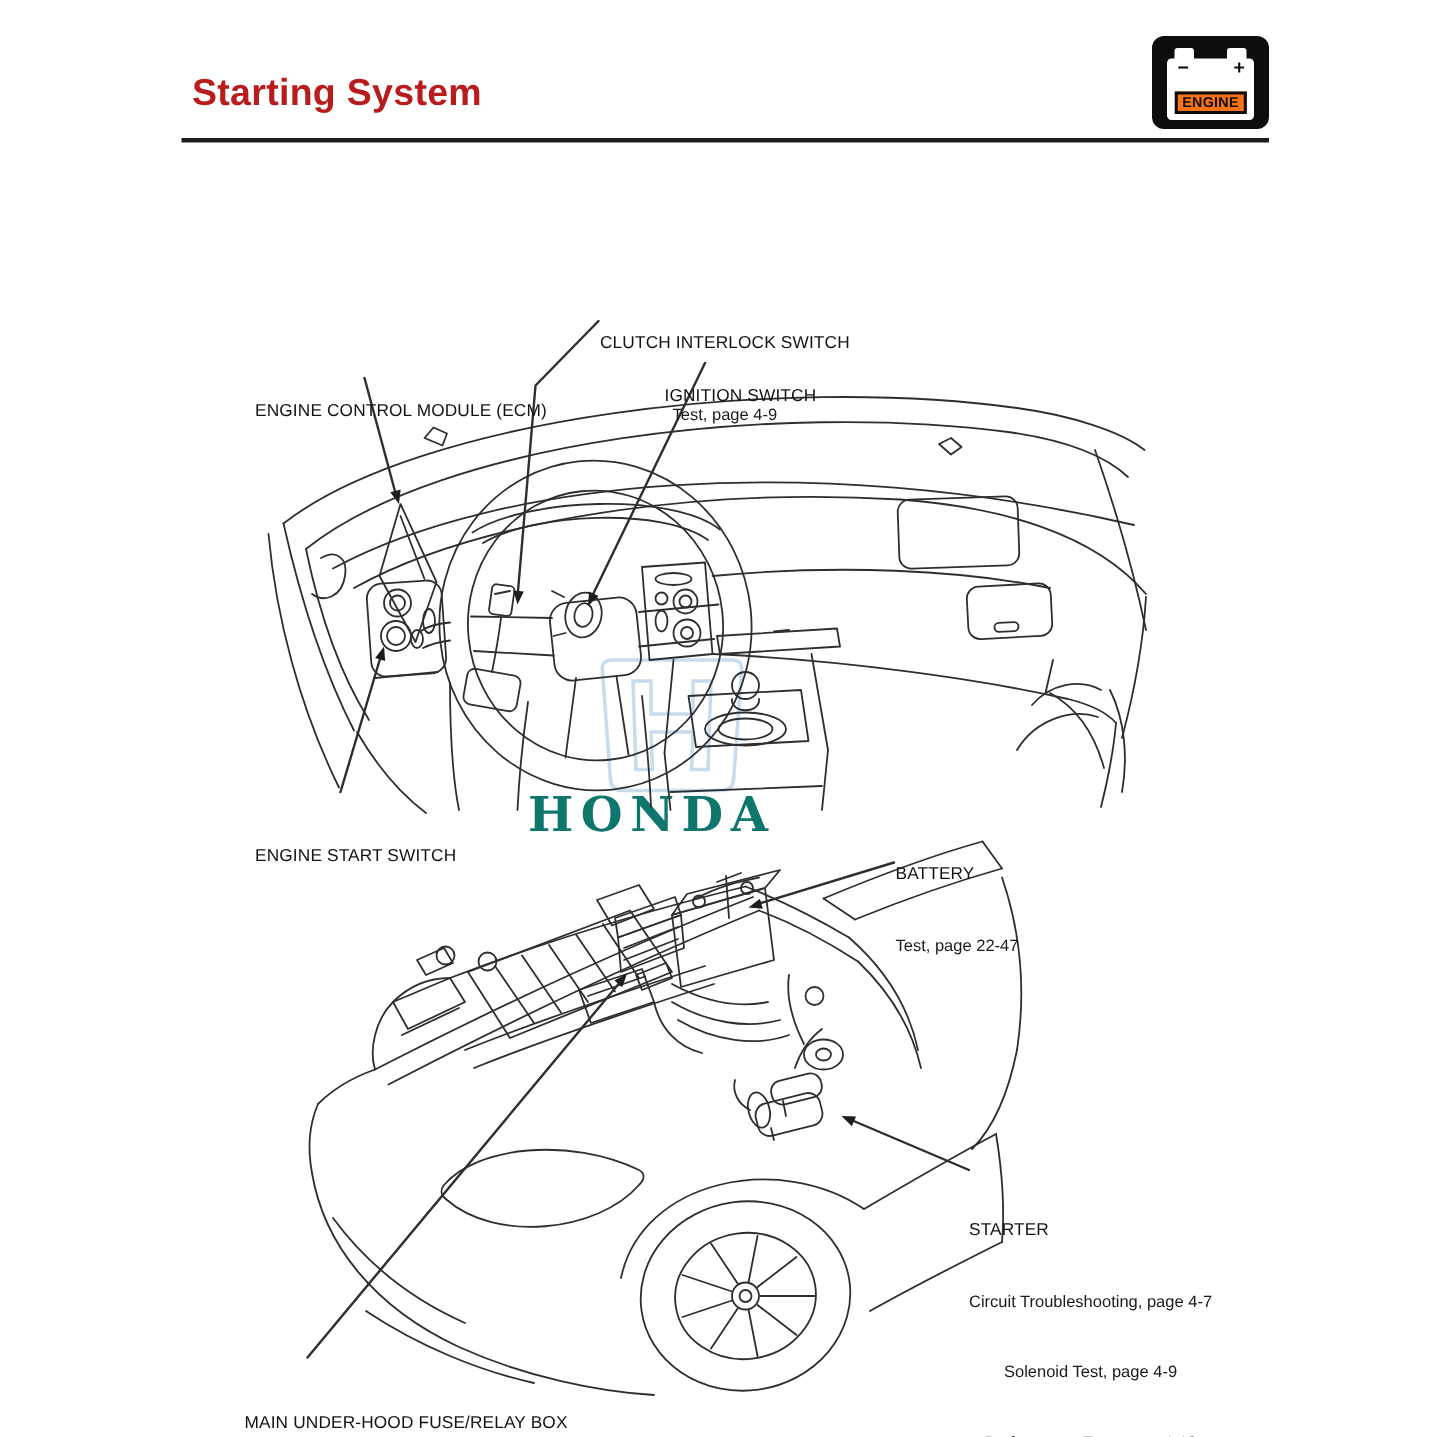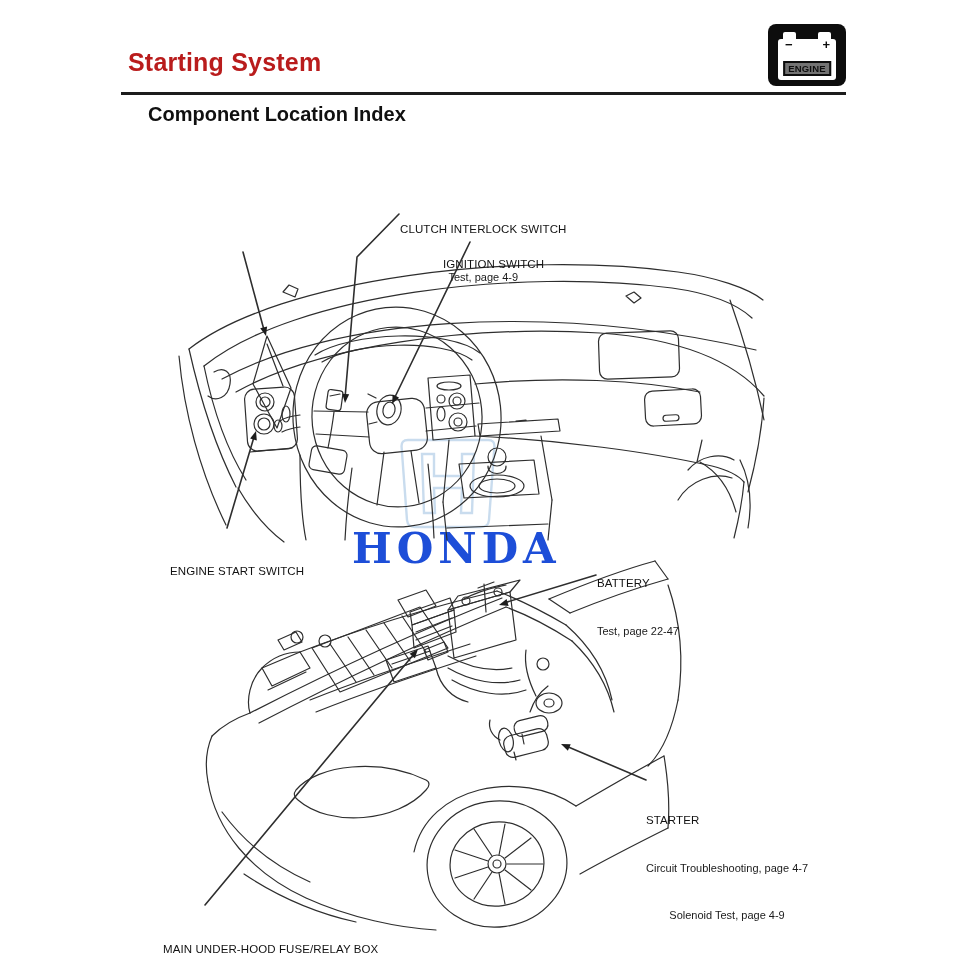--- a/index.html
+++ b/index.html
@@ -15,28 +15,28 @@
 
   
   .engine-icon{position:absolute;left:768px;top:24px;width:78px;height:62px;background:#0d0d0d;
                border-radius:8px;}
   .batt-body{position:absolute;left:10px;top:15px;width:58px;height:41px;background:#fff;border-radius:3px;}
   .batt-term{position:absolute;top:-7px;width:13px;height:8px;background:#fff;border-radius:2px 2px 0 0;}
   .batt-term.left{left:5px;} .batt-term.right{right:5px;}
   .batt-sign{position:absolute;top:-1px;font-size:13px;font-weight:700;color:#0d0d0d;line-height:13px;}
   .batt-sign.minus{left:7px;} .batt-sign.plus{right:6px;}
   .engine-label{position:absolute;left:50%;transform:translateX(-50%);bottom:4px;border:2px solid #0d0d0d;
-                background:#737373;color:#0d0d0d;font-size:9.5px;font-weight:700;line-height:11px;
+                background:#f97316;color:#0d0d0d;font-size:9.5px;font-weight:700;line-height:11px;
                 padding:0 3px;letter-spacing:.2px;white-space:nowrap;}
 
   
   .art{position:absolute;left:0;top:0;width:958px;height:958px;z-index:1;}
   .watermark{position:absolute;z-index:0;color:#d3e2f0;}
-  .wm-text{position:absolute;left:352px;top:524px;font-size:42px;font-weight:700;
-           letter-spacing:5px;color:#1d4ed8;font-family:"DejaVu Serif", serif;}
+  .wm-text{position:absolute;left:352px;top:524px;font-size:32px;font-weight:700;
+           letter-spacing:5px;color:#0f766e;font-family:"DejaVu Serif", serif;}
   .wm-logo{position:absolute;left:398px;top:436px;}
 
   
   .callout{position:absolute;z-index:2;white-space:pre;}
   .callout .name{font-size:11.5px;font-weight:400;line-height:12.5px;letter-spacing:.1px;color:#121212;}
   .callout .ref{font-size:11px;font-weight:400;line-height:11.3px;color:#1a1a1a;text-align:center;}
   #lbl-ecm{left:170px;top:232px;}
   #lbl-clutch{left:400px;top:187px;}
   #lbl-ignition{left:443px;top:222px;}
   #lbl-start{left:170px;top:529px;}
@@ -44,21 +44,20 @@
   #lbl-starter{left:646px;top:778px;}
   #lbl-fusebox{left:163px;top:907px;}
 </style>
 </head>
 <body>
 
 <div class="page">
 
   <div class="page-title">Starting System</div>
   <div class="title-rule"></div>
-  <div class="section-title">Component Location Index</div>
 
   <div class="engine-icon">
     <div class="batt-body">
       <div class="batt-term left"></div>
       <div class="batt-term right"></div>
       <span class="batt-sign minus">−</span>
       <span class="batt-sign plus">+</span>
       <span class="engine-label">ENGINE</span>
     </div>
   </div>
@@ -255,20 +254,23 @@
       <polygon points="266,336 260.2,328.2 267.1,326.4"></polygon>
       <polygon points="345,403 342.2,393.7 349.2,394.3"></polygon>
       <polygon points="392,404 392.7,394.4 399.0,397.4"></polygon>
       <polygon points="256,431 256.8,440.6 250.1,438.6"></polygon>
       <polygon points="499,605 506.6,599.1 508.6,605.9"></polygon>
       <polygon points="561,744 570.7,744.3 567.9,750.8"></polygon>
       <polygon points="418,649 414.9,658.2 409.6,653.7"></polygon>
     </g>
   </svg>
 
+  <div class="callout" id="lbl-ecm">
+    <div class="name">ENGINE CONTROL MODULE (ECM)</div>
+  </div>
 
   <div class="callout" id="lbl-clutch">
     <div class="name">CLUTCH INTERLOCK SWITCH</div>
     <div class="ref">Test, page 4-9</div>
   </div>
 
   <div class="callout" id="lbl-start">
     <div class="name">ENGINE START SWITCH</div>
   </div>
 

